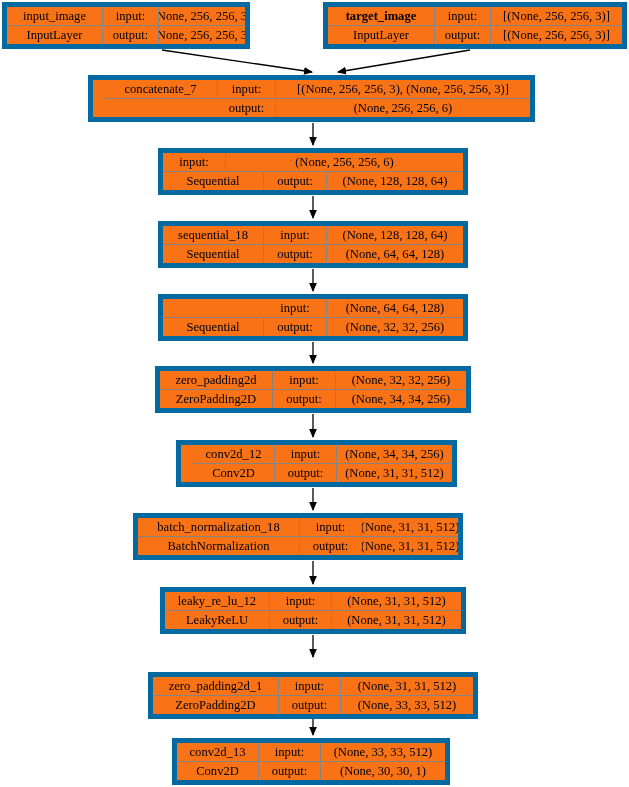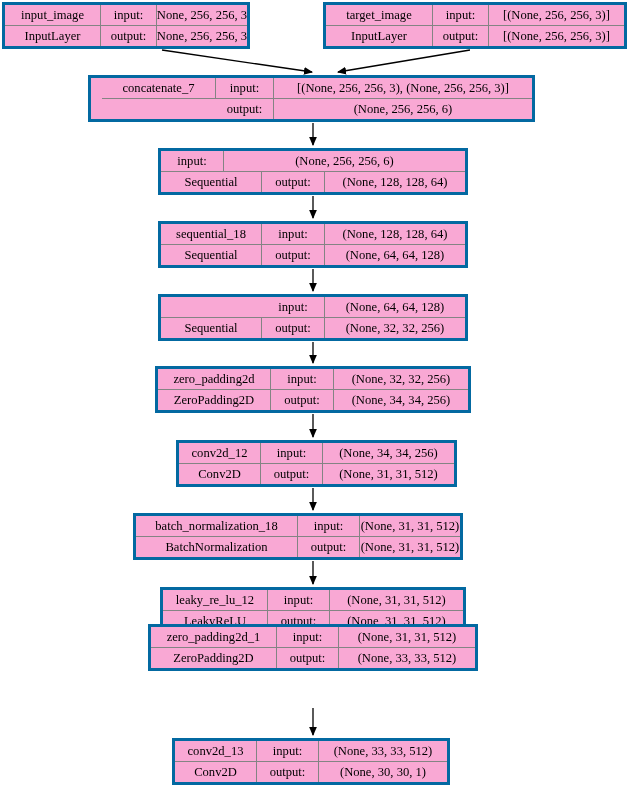--- a/index.html
+++ b/index.html
@@ -21,22 +21,22 @@
     position: absolute;
     left: 0;
     top: 0;
     width: 629px;
     height: 787px;
     pointer-events: none;
   }
   .node {
     position: absolute;
     box-sizing: border-box;
-    border: 3px solid #0369a1;
-    background: #f9a8d4;
+    border: 5px solid #0369a1;
+    background: #f97316;
     display: flex;
     flex-direction: column;
     height: 47px;
   }
   .node .row {
     display: flex;
     flex: 1 1 50%;
     min-height: 0;
   }
   .node .row.top {
@@ -98,21 +98,21 @@
           <div class="cell c-shape">[(None, 256, 256, 3)]</div>
         </div>
         <div class="row bottom">
           <div class="cell c-name" style="flex: 0 0 96px;">InputLayer</div>
           <div class="cell c-io" style="flex: 0 0 56px;">output:</div>
           <div class="cell c-shape">[(None, 256, 256, 3)]</div>
         </div>
       </div>
       <div class="node" style="left: 323px; top: 2px; width: 304px;">
         <div class="row top">
-          <div class="cell c-name" style="width: 107px; flex: 0 0 107px;">target_image</div>
+          <div class="cell c-name" style="width: 107px; flex: 0 0 107px; font-weight: bold;">target_image</div>
           <div class="cell c-io" style="flex: 0 0 56px;">input:</div>
           <div class="cell c-shape">[(None, 256, 256, 3)]</div>
         </div>
         <div class="row bottom">
           <div class="cell c-name" style="flex: 0 0 107px;">InputLayer</div>
           <div class="cell c-io" style="flex: 0 0 56px;">output:</div>
           <div class="cell c-shape">[(None, 256, 256, 3)]</div>
         </div>
       </div>
       <div class="node" style="left: 88px; top: 75px; width: 447px; padding-left: 11px;">
@@ -167,21 +167,21 @@
           <div class="cell c-name" style="width: 113px; flex: 0 0 113px;">zero_padding2d</div>
           <div class="cell c-io" style="flex: 0 0 63px;">input:</div>
           <div class="cell c-shape">(None, 32, 32, 256)</div>
         </div>
         <div class="row bottom">
           <div class="cell c-name" style="flex: 0 0 113px;">ZeroPadding2D</div>
           <div class="cell c-io" style="flex: 0 0 63px;">output:</div>
           <div class="cell c-shape">(None, 34, 34, 256)</div>
         </div>
       </div>
-      <div class="node" style="left: 176px; top: 440px; width: 281px;">
+      <div class="node" style="left: 176px; top: 440px; width: 281px; padding-left: 12px;">
         <div class="row top">
           <div class="cell c-name" style="width: 82px; flex: 0 0 82px;">conv2d_12</div>
           <div class="cell c-io" style="flex: 0 0 62px;">input:</div>
           <div class="cell c-shape">(None, 34, 34, 256)</div>
         </div>
         <div class="row bottom">
           <div class="cell c-name" style="flex: 0 0 82px;">Conv2D</div>
           <div class="cell c-io" style="flex: 0 0 62px;">output:</div>
           <div class="cell c-shape">(None, 31, 31, 512)</div>
         </div>
@@ -203,21 +203,21 @@
           <div class="cell c-name" style="width: 105px; flex: 0 0 105px;">leaky_re_lu_12</div>
           <div class="cell c-io" style="flex: 0 0 62px;">input:</div>
           <div class="cell c-shape">(None, 31, 31, 512)</div>
         </div>
         <div class="row bottom">
           <div class="cell c-name" style="flex: 0 0 105px;">LeakyReLU</div>
           <div class="cell c-io" style="flex: 0 0 62px;">output:</div>
           <div class="cell c-shape">(None, 31, 31, 512)</div>
         </div>
       </div>
-      <div class="node" style="left: 148px; top: 624px; width: 330px;">
+      <div class="node" style="left: 148px; top: 672px; width: 330px;">
         <div class="row top">
           <div class="cell c-name" style="width: 126px; flex: 0 0 126px;">zero_padding2d_1</div>
           <div class="cell c-io" style="flex: 0 0 62px;">input:</div>
           <div class="cell c-shape">(None, 31, 31, 512)</div>
         </div>
         <div class="row bottom">
           <div class="cell c-name" style="flex: 0 0 126px;">ZeroPadding2D</div>
           <div class="cell c-io" style="flex: 0 0 62px;">output:</div>
           <div class="cell c-shape">(None, 33, 33, 512)</div>
         </div>

